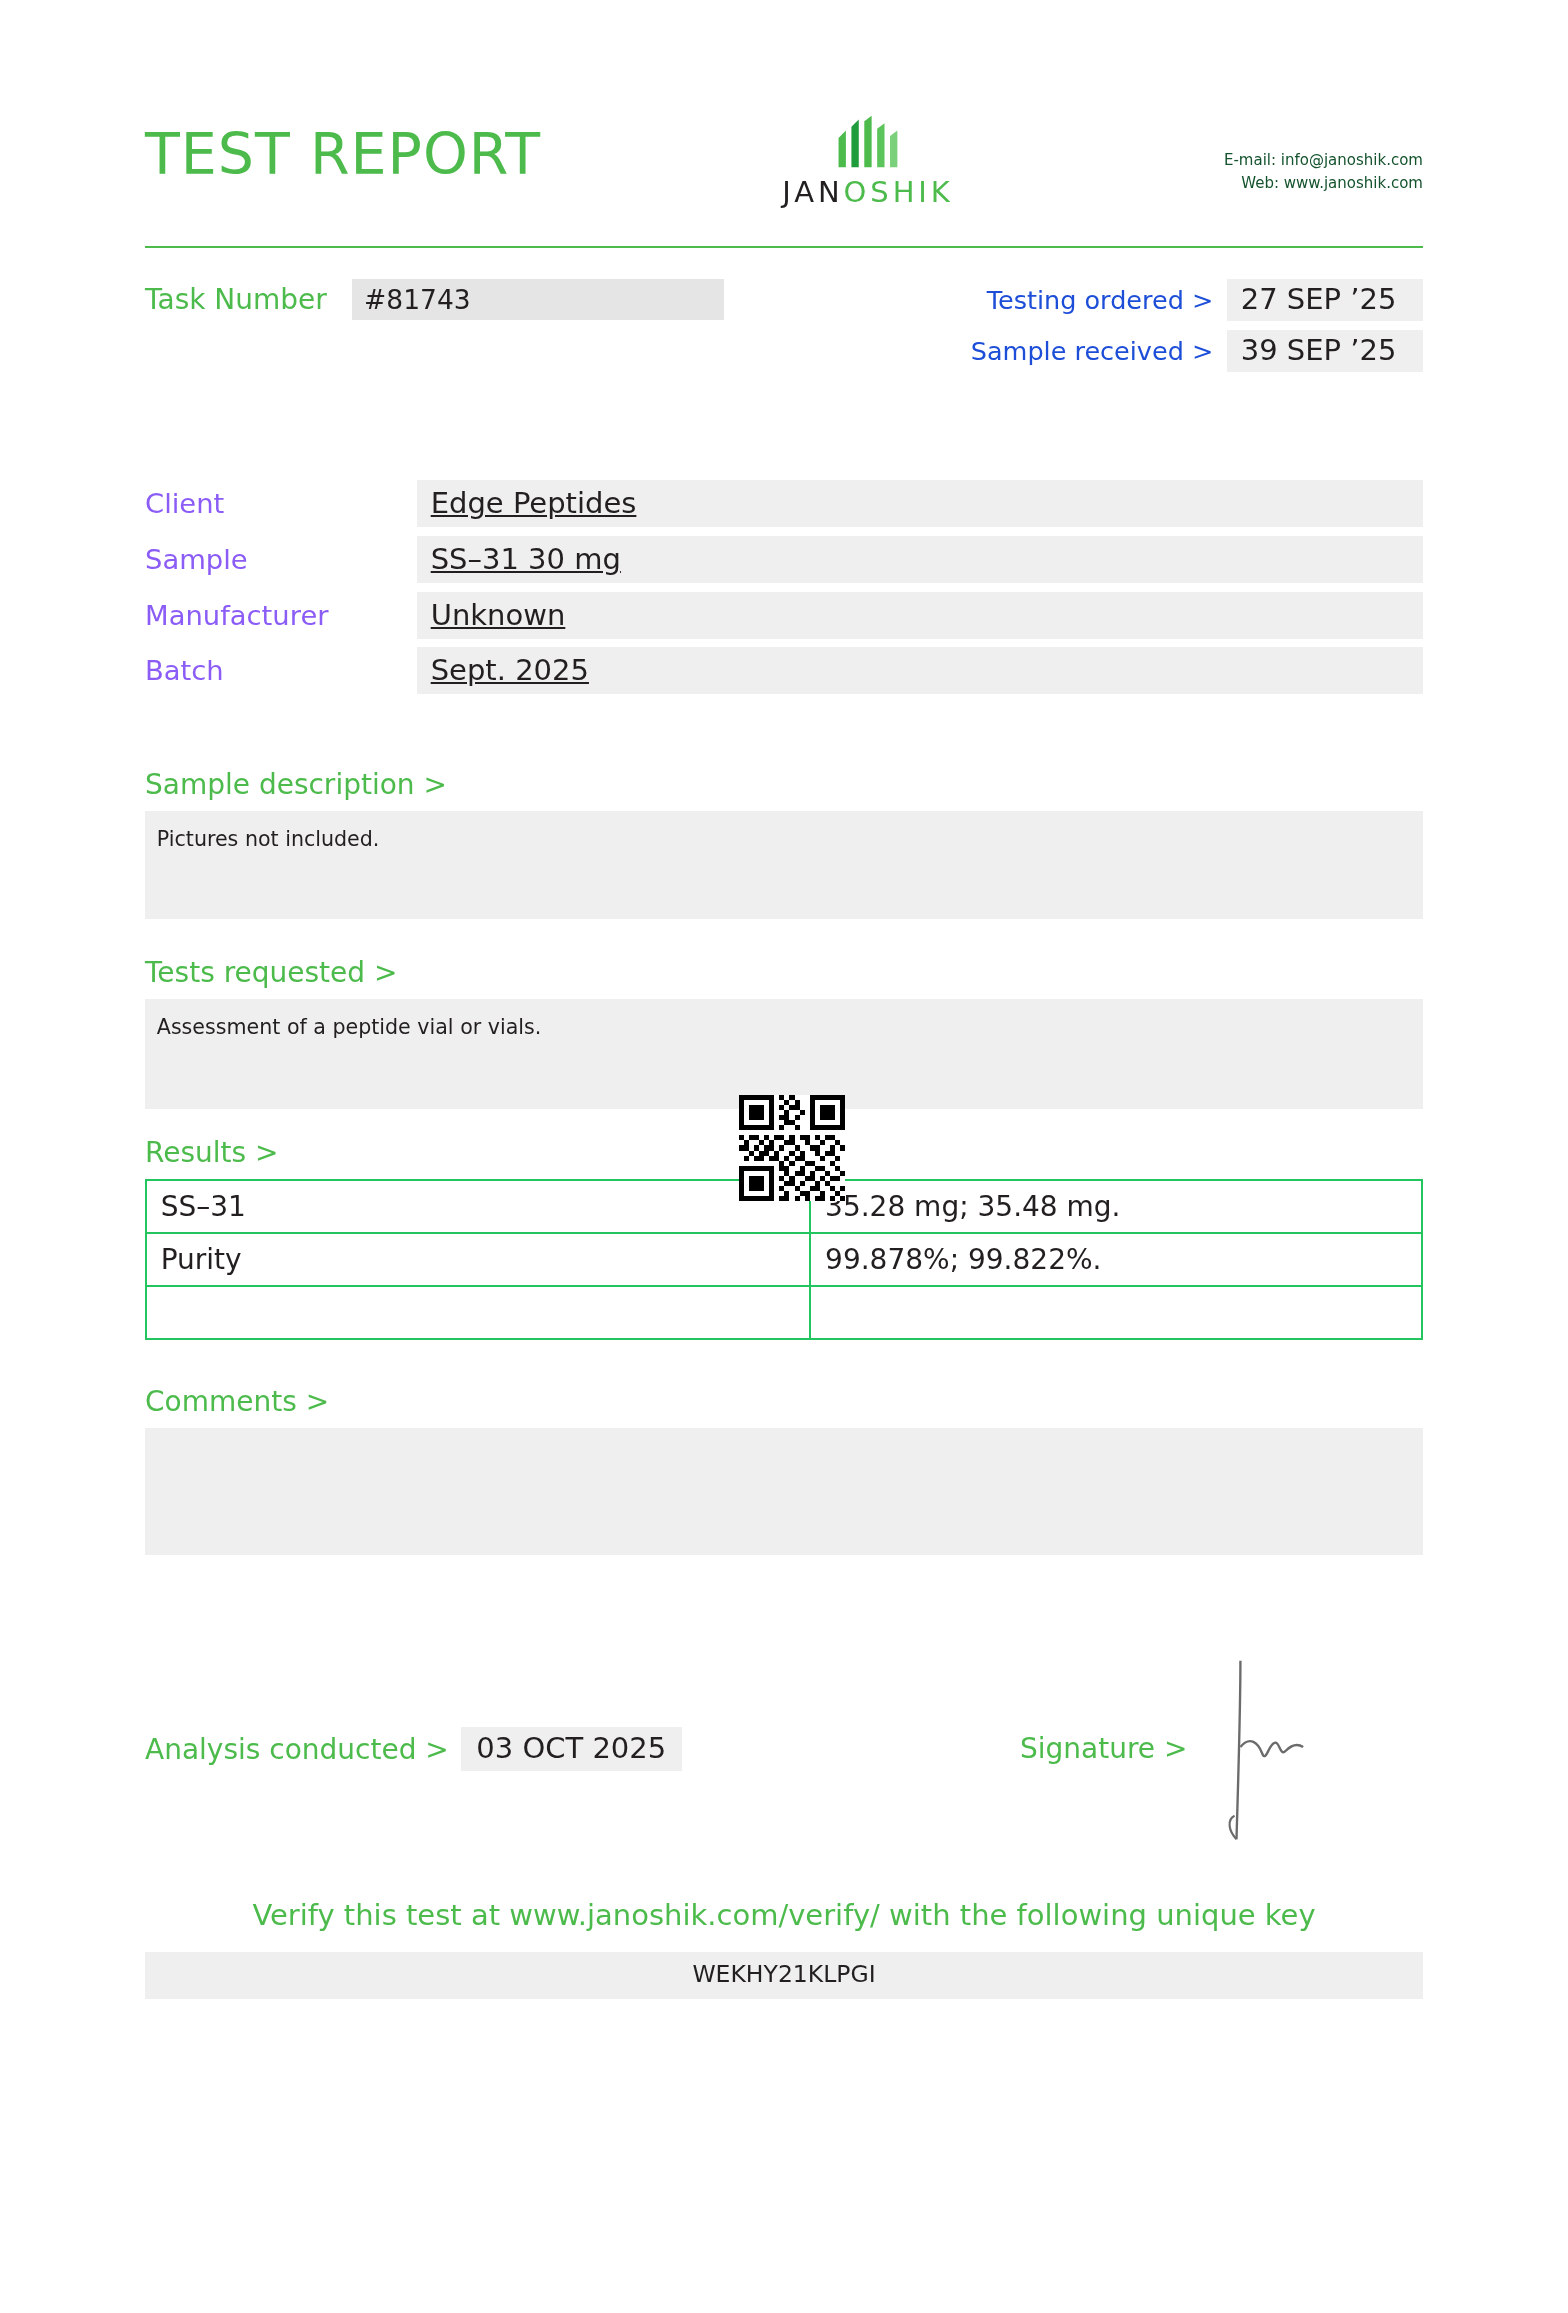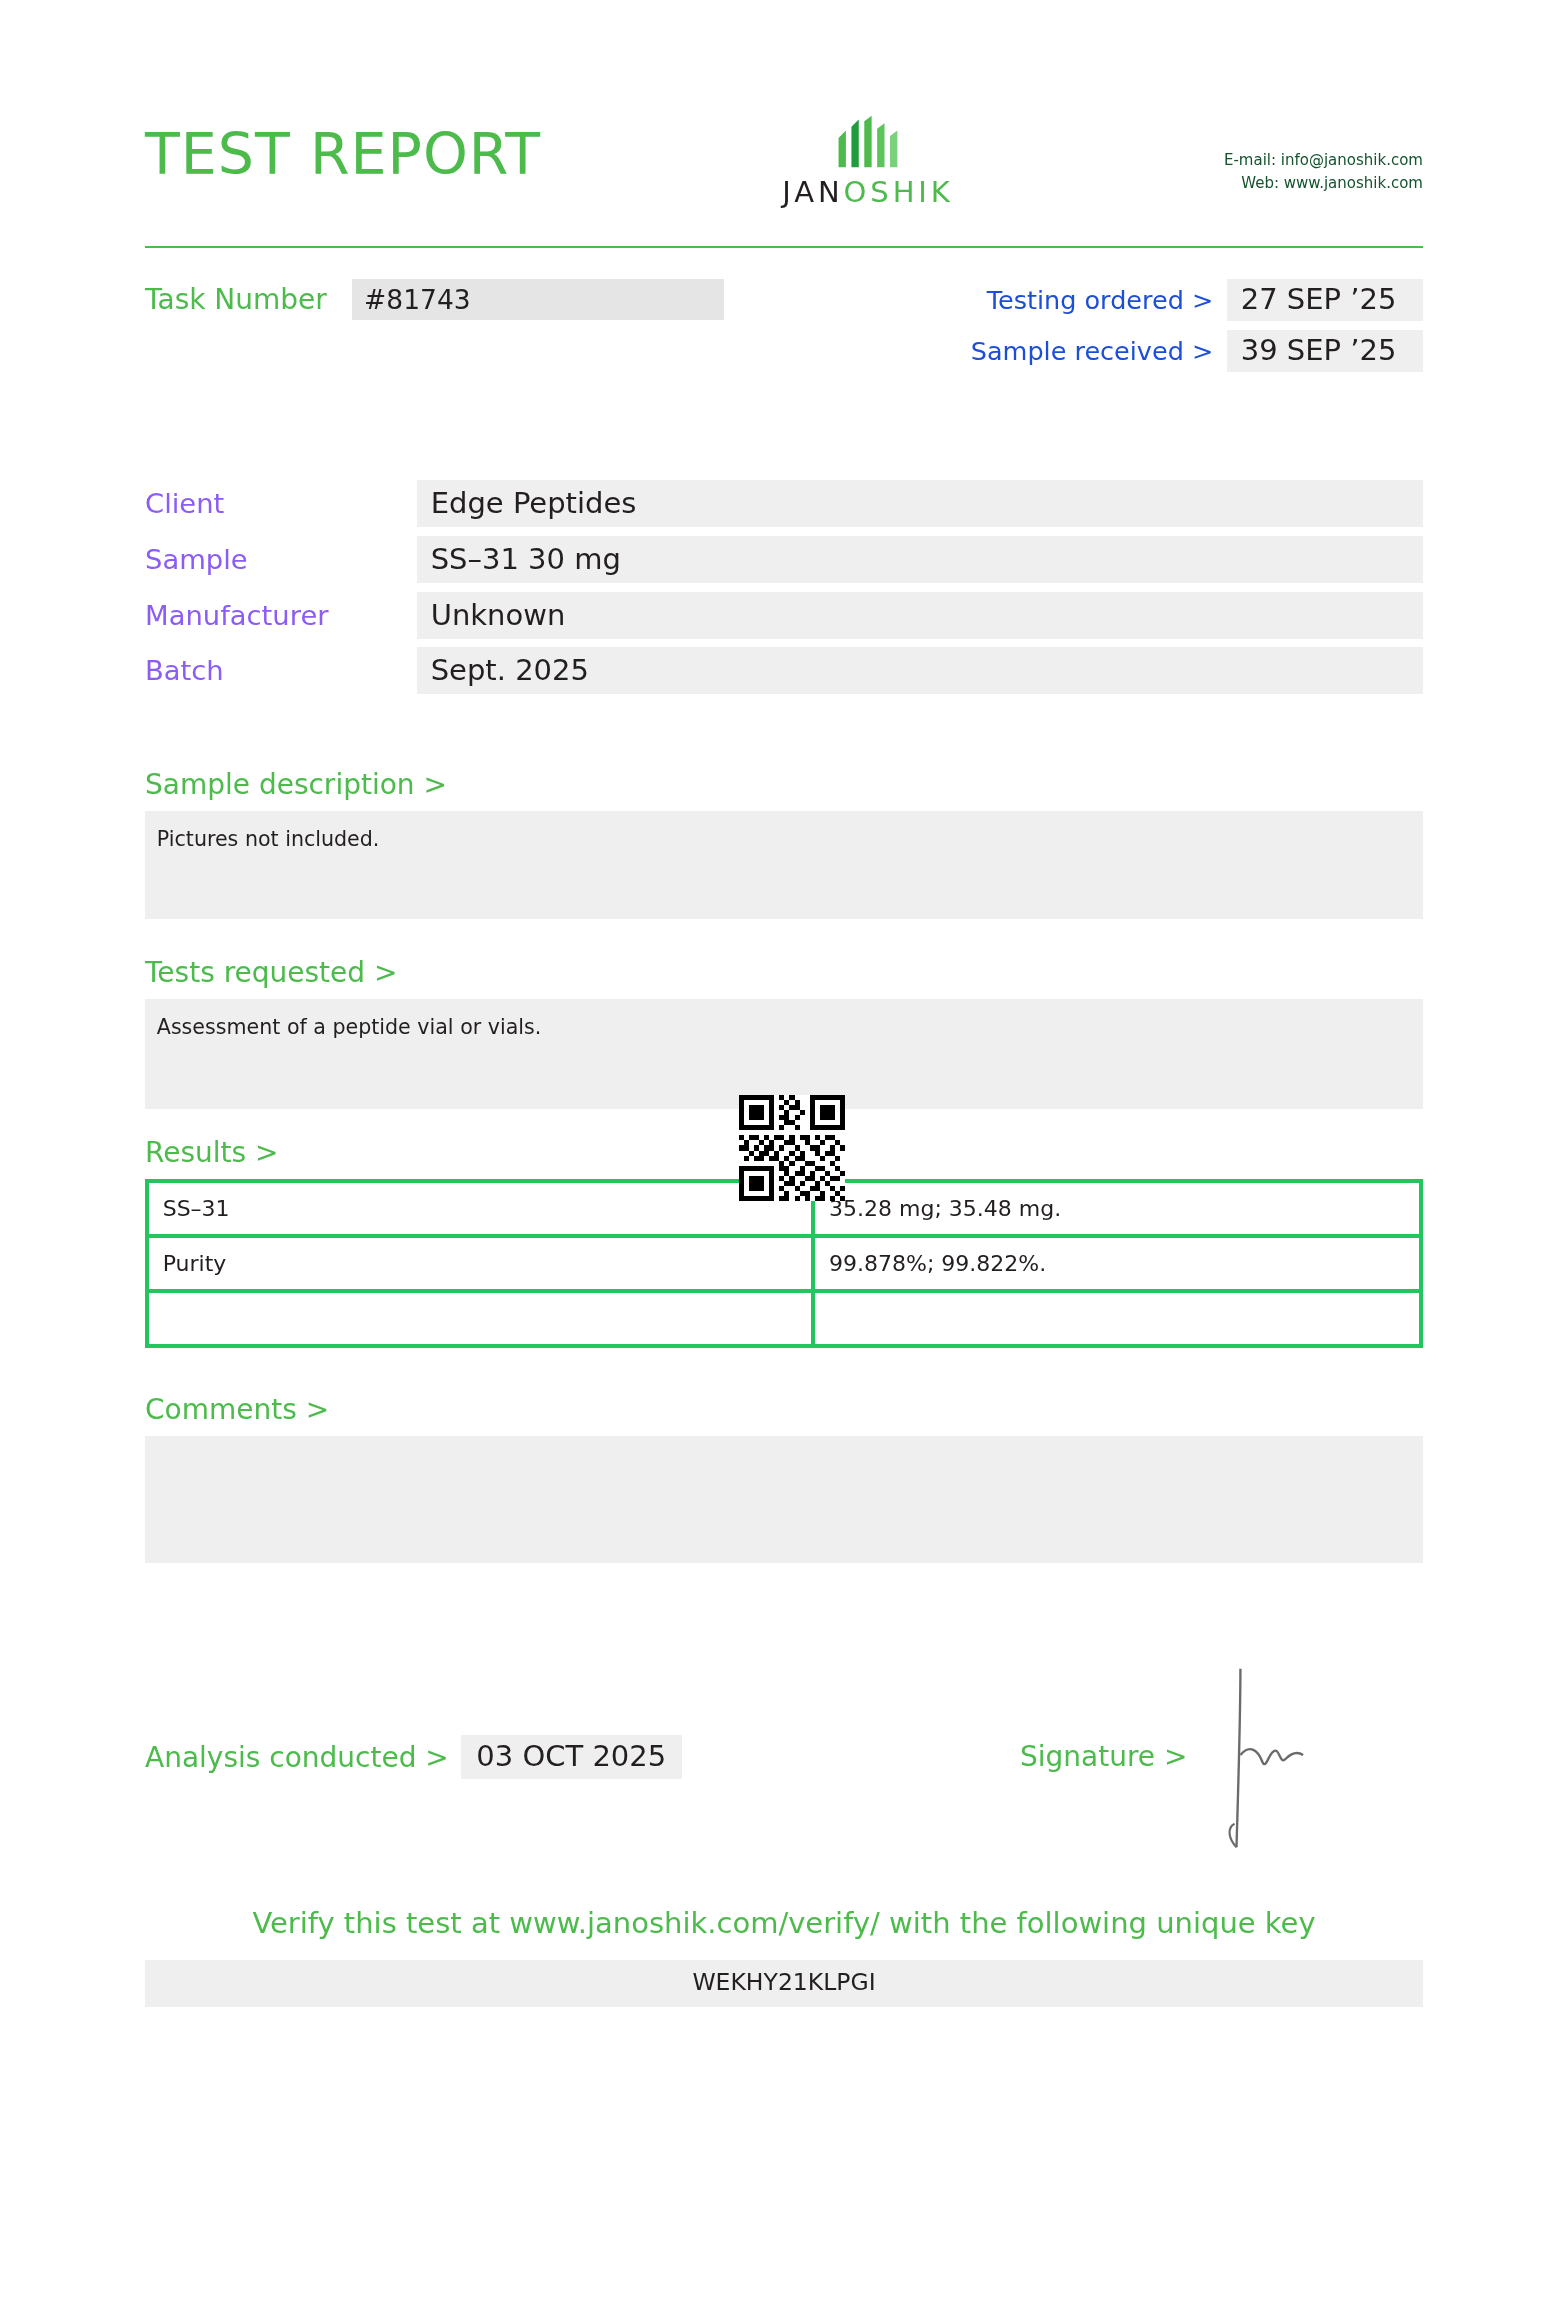--- a/index.html
+++ b/index.html
@@ -130,20 +130,21 @@
     font-size: 27.4px;
     line-height: 47px;
   }
   .info-value {
     flex: 1;
     background: #efefef;
     font-size: 29px;
     line-height: 47px;
     padding-left: 13.7px;
     box-sizing: border-box;
+    text-decoration: underline;
   }
 
   
   .section-title {
     color: #4cbb4c;
     font-size: 28px;
     margin: 0 0 9.8px 0;
   }
   .section-sample { margin-top: 74px; }
   .section-tests { margin-top: 37px; }
@@ -169,22 +170,22 @@
     top: -41px;
     width: 106px;
     height: 106px;
   }
   .results-table {
     border-collapse: collapse;
     width: 100%;
     margin-top: 5.9px;
   }
   .results-table td {
-    border: 4px solid #22c55e;
-    font-size: 22px;
+    border: 2px solid #22c55e;
+    font-size: 28px;
     height: 51px;
     padding: 0 13.7px;
     vertical-align: middle;
   }
   .results-table td.col-name { width: 635px; }
 
   .section-comments { margin-top: 45px; }
 
   
   .sign-row {

